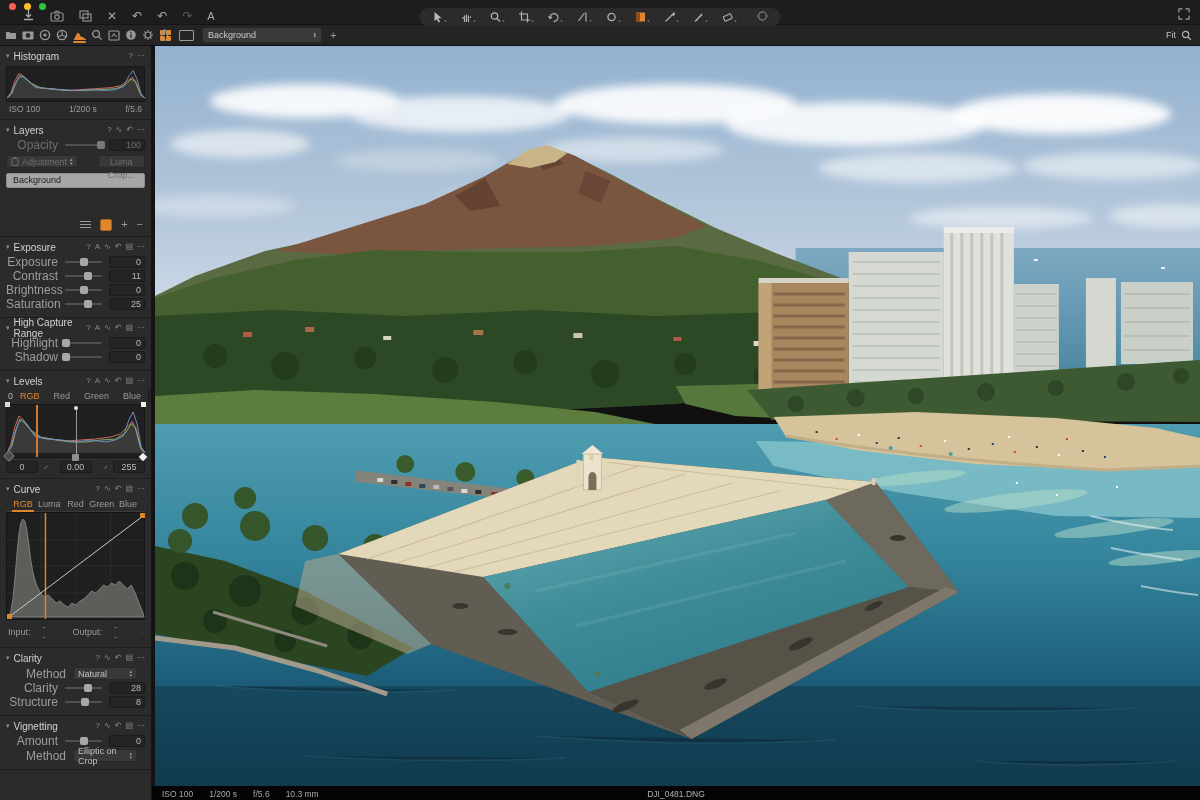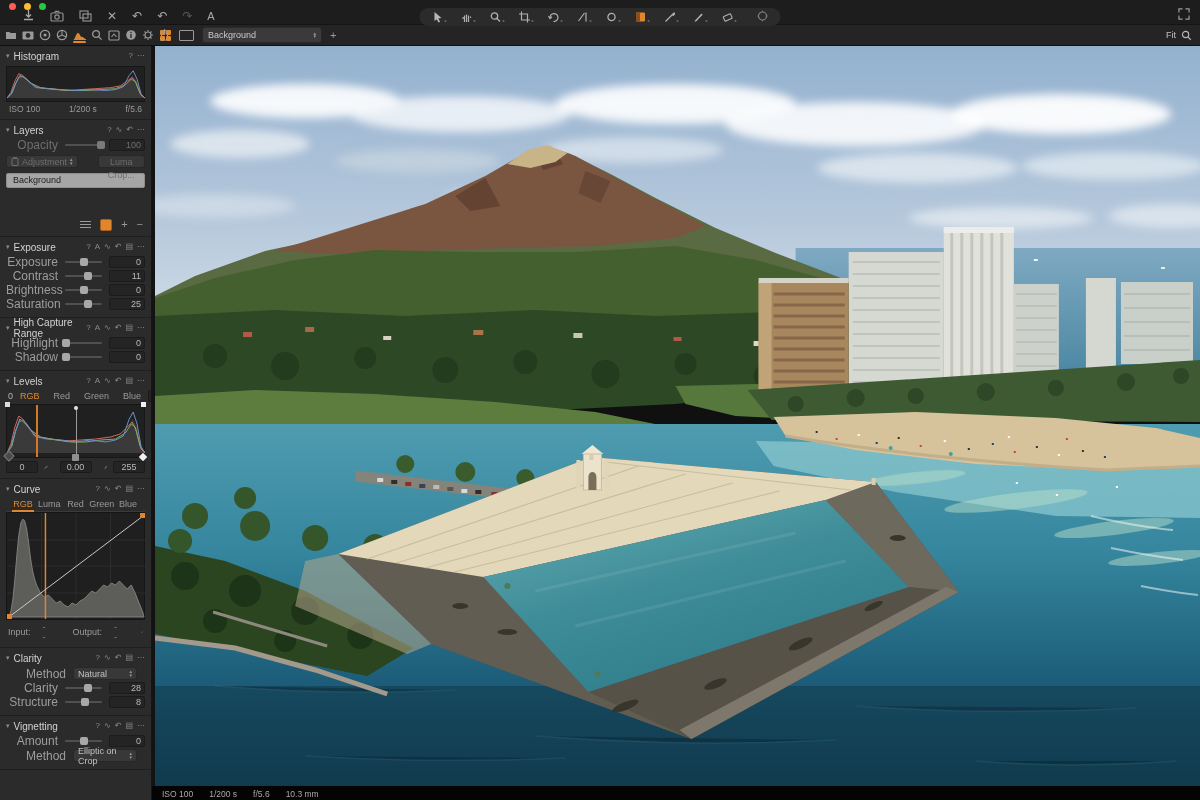--- a/index.html
+++ b/index.html
@@ -927,18 +927,19 @@
         <rect x="716" y="432" width="4" height="7" fill="#d8cdb0"></rect>
         <polygon points="150,515 183,508 276,598 252,608 140,560" fill="#b5a88c" opacity="0.55"></polygon>
       </g>
     </svg>
   </div>
 </div>
 
 <div class="statusbar">
   <div class="sb-left-pad"></div>
   <div class="sb-body">
+    <span class="sb-file">DJI_0481.DNG</span>
     <span>ISO 100</span>
     <span>1/200 s</span>
     <span>f/5.6</span>
     <span>10.3 mm</span>
   </div>
 </div>
 
 </body></html>

